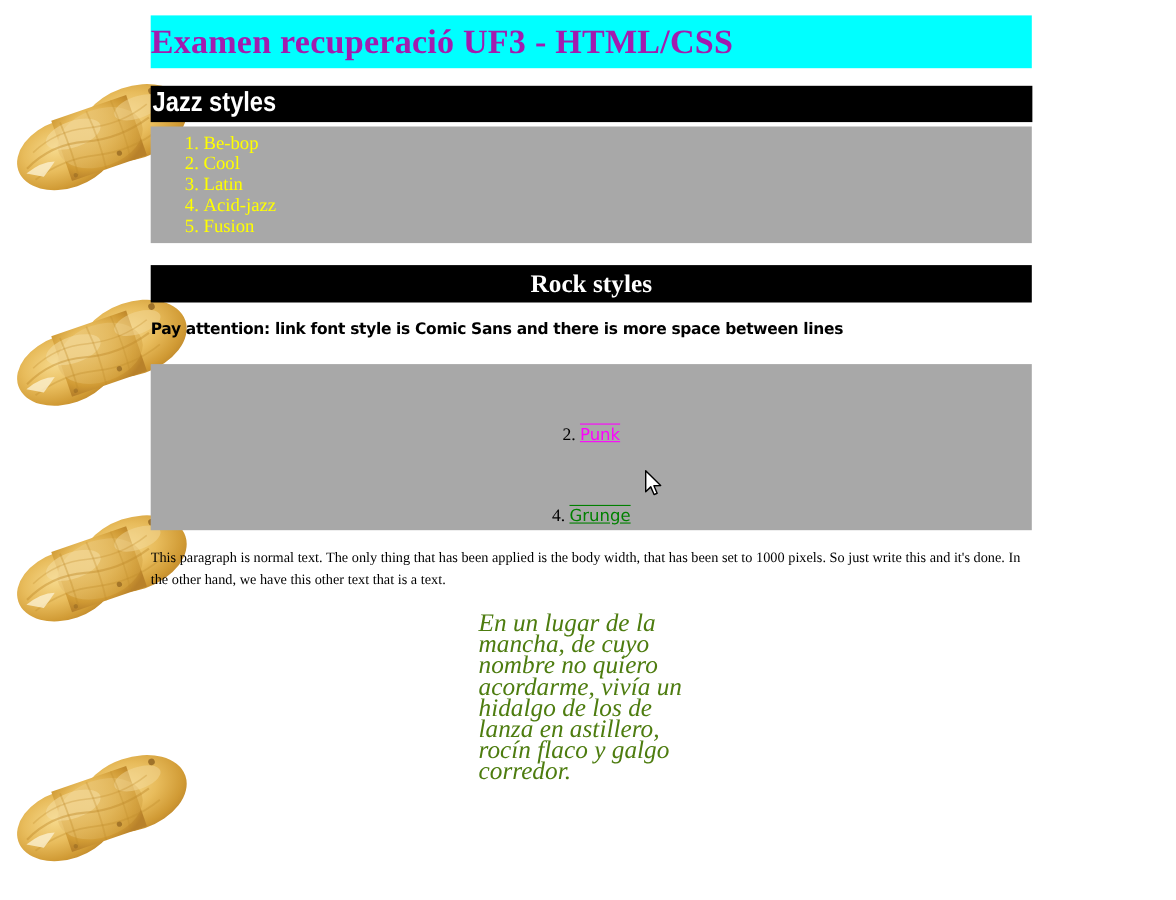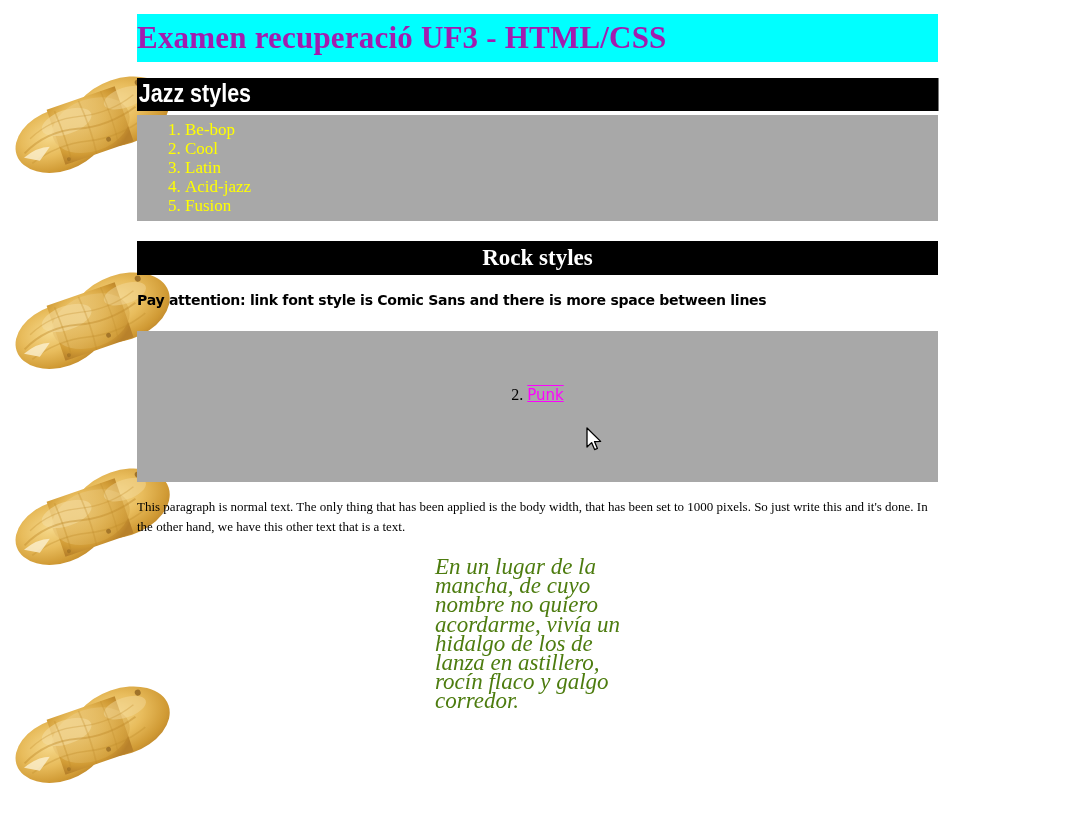--- a/index.html
+++ b/index.html
@@ -335,20 +335,24 @@
 
   <h2 class="rock-heading">Rock styles</h2>
 
   <p class="note">Pay attention: link font style is Comic Sans and there is more space between lines</p>
 
   <div class="rock-list">
     <div class="rl-2">
       <span class="num">2.</span>
       <a href="#" class="link-punk">Punk</a>
     </div>
+    <div class="rl-4">
+      <span class="num">4.</span>
+      <a href="#" class="link-grunge">Grunge</a>
+    </div>
   </div>
 
   <p class="body-paragraph">This paragraph is normal text. The only thing that has been applied is the body width, that has been set to 1000 pixels. So just write this and it's done. In the other hand, we have this other text that is a text.</p>
 
   <blockquote class="quote">En un lugar de la mancha, de cuyo nombre no quiero acordarme, vivía un hidalgo de los de lanza en astillero, rocín flaco y galgo corredor.</blockquote>
 
 </div>
 
 <svg id="mouse-cursor" width="18" height="26" viewBox="0 0 18 26" style="left:586px; top:427px;">
   <path d="M1 1 L1 20 L5.6 15.6 L8.6 22.6 L11.4 21.4 L8.5 14.6 L14.6 14.4 Z" fill="#ffffff" stroke="#000000" stroke-width="1.3" stroke-linejoin="round"></path>

